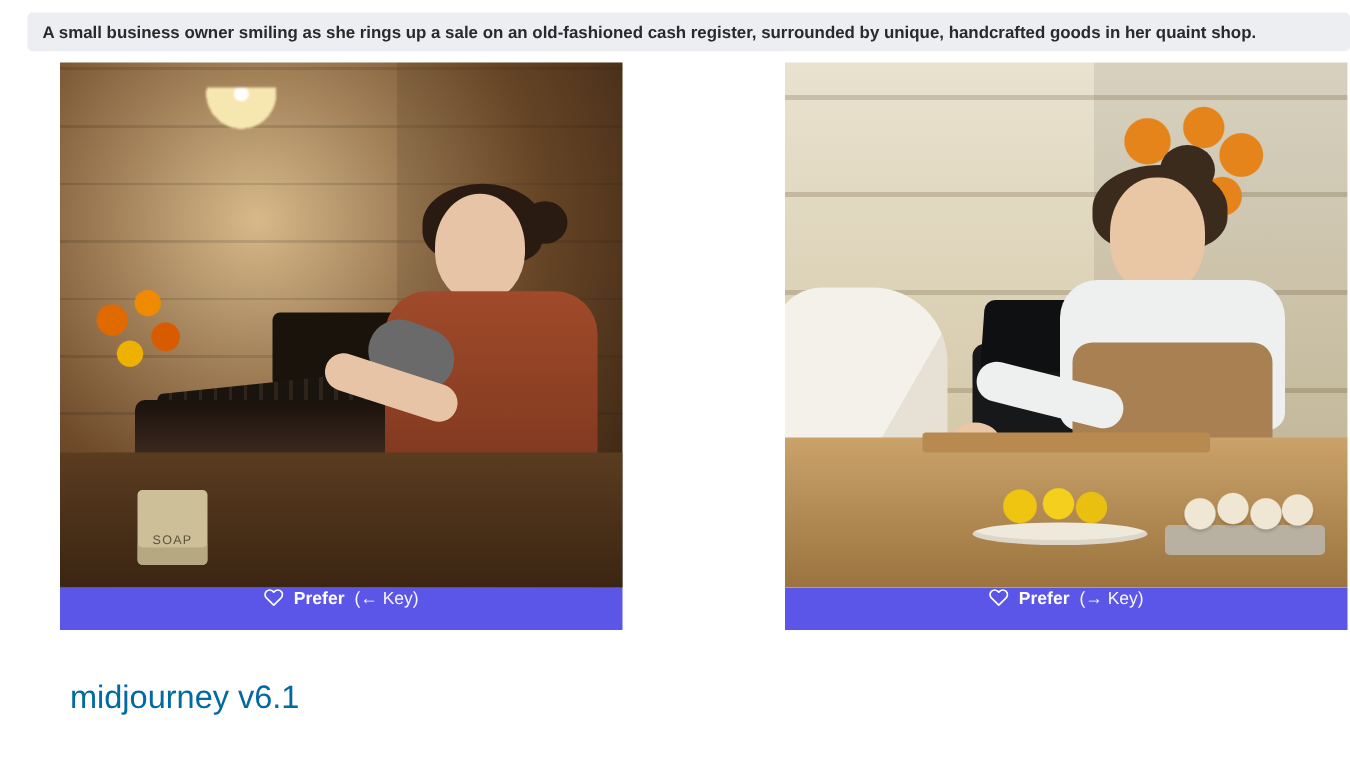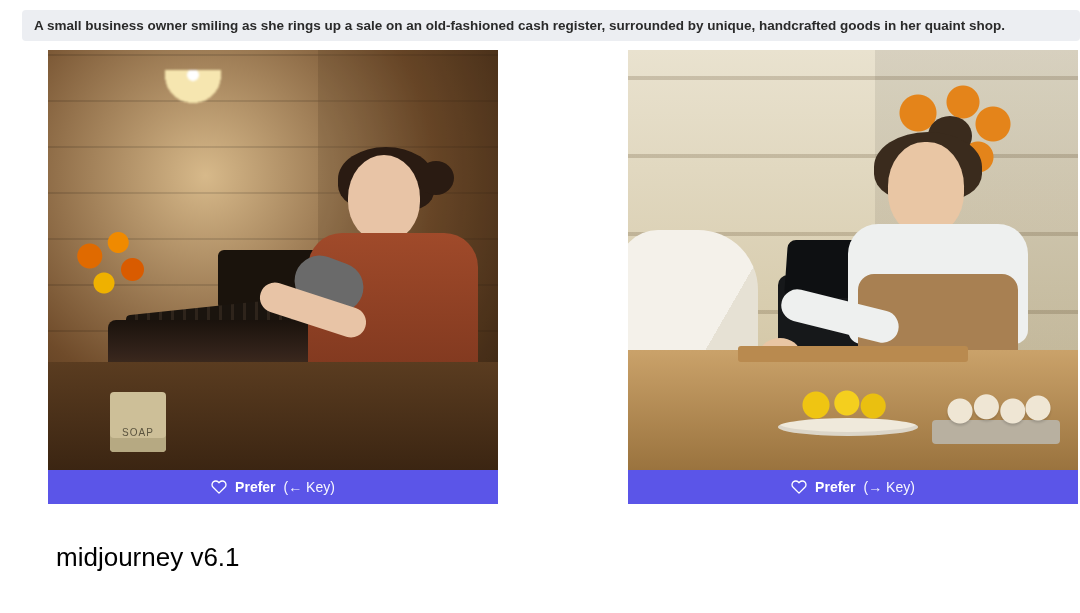--- a/index.html
+++ b/index.html
@@ -130,39 +130,39 @@
         radial-gradient(circle at 85% 50%, #efe6d4 0 12px, transparent 13px);
       filter: drop-shadow(0 2px 1px rgba(0,0,0,.15)); }
   .thumb-b .carton { position:absolute; right:18px; bottom:26px; width:128px; height:24px; background:#b8b0a0; border-radius:4px; }
 
   .prefer-bar {
     width: 450px;
     height: 34px;
     background: #5b55e8;
     color: #ffffff;
     display: flex;
-    align-items: center;
+    align-items: flex-start;
     justify-content: center;
     gap: 8px;
     font-size: 14px;
     font-weight: 600;
     cursor: pointer;
     user-select: none;
   }
   .prefer-bar .heart { width: 16px; height: 16px; display:inline-block; }
   .prefer-bar .heart svg { width:16px; height:16px; display:block; }
   .prefer-bar .key-hint { font-weight: 500; opacity: .95; }
 
   .model-label {
     margin-top: 38px;
     font-size: 26px;
     font-weight: 400;
     padding-left: 8px;
   }
-  .label-a { color: #000000; }
+  .label-a { color: #0369a1; }
   .label-b { color: #1f9d3a; margin-top: 26px; padding-left: 30px; }
 
 </style>
 </head>
 <body>
 <div class="page">
 
   <div class="prompt-banner">A small business owner smiling as she rings up a sale on an old-fashioned cash register, surrounded by unique, handcrafted goods in her quaint shop.</div>
 
   <div class="compare-row">

